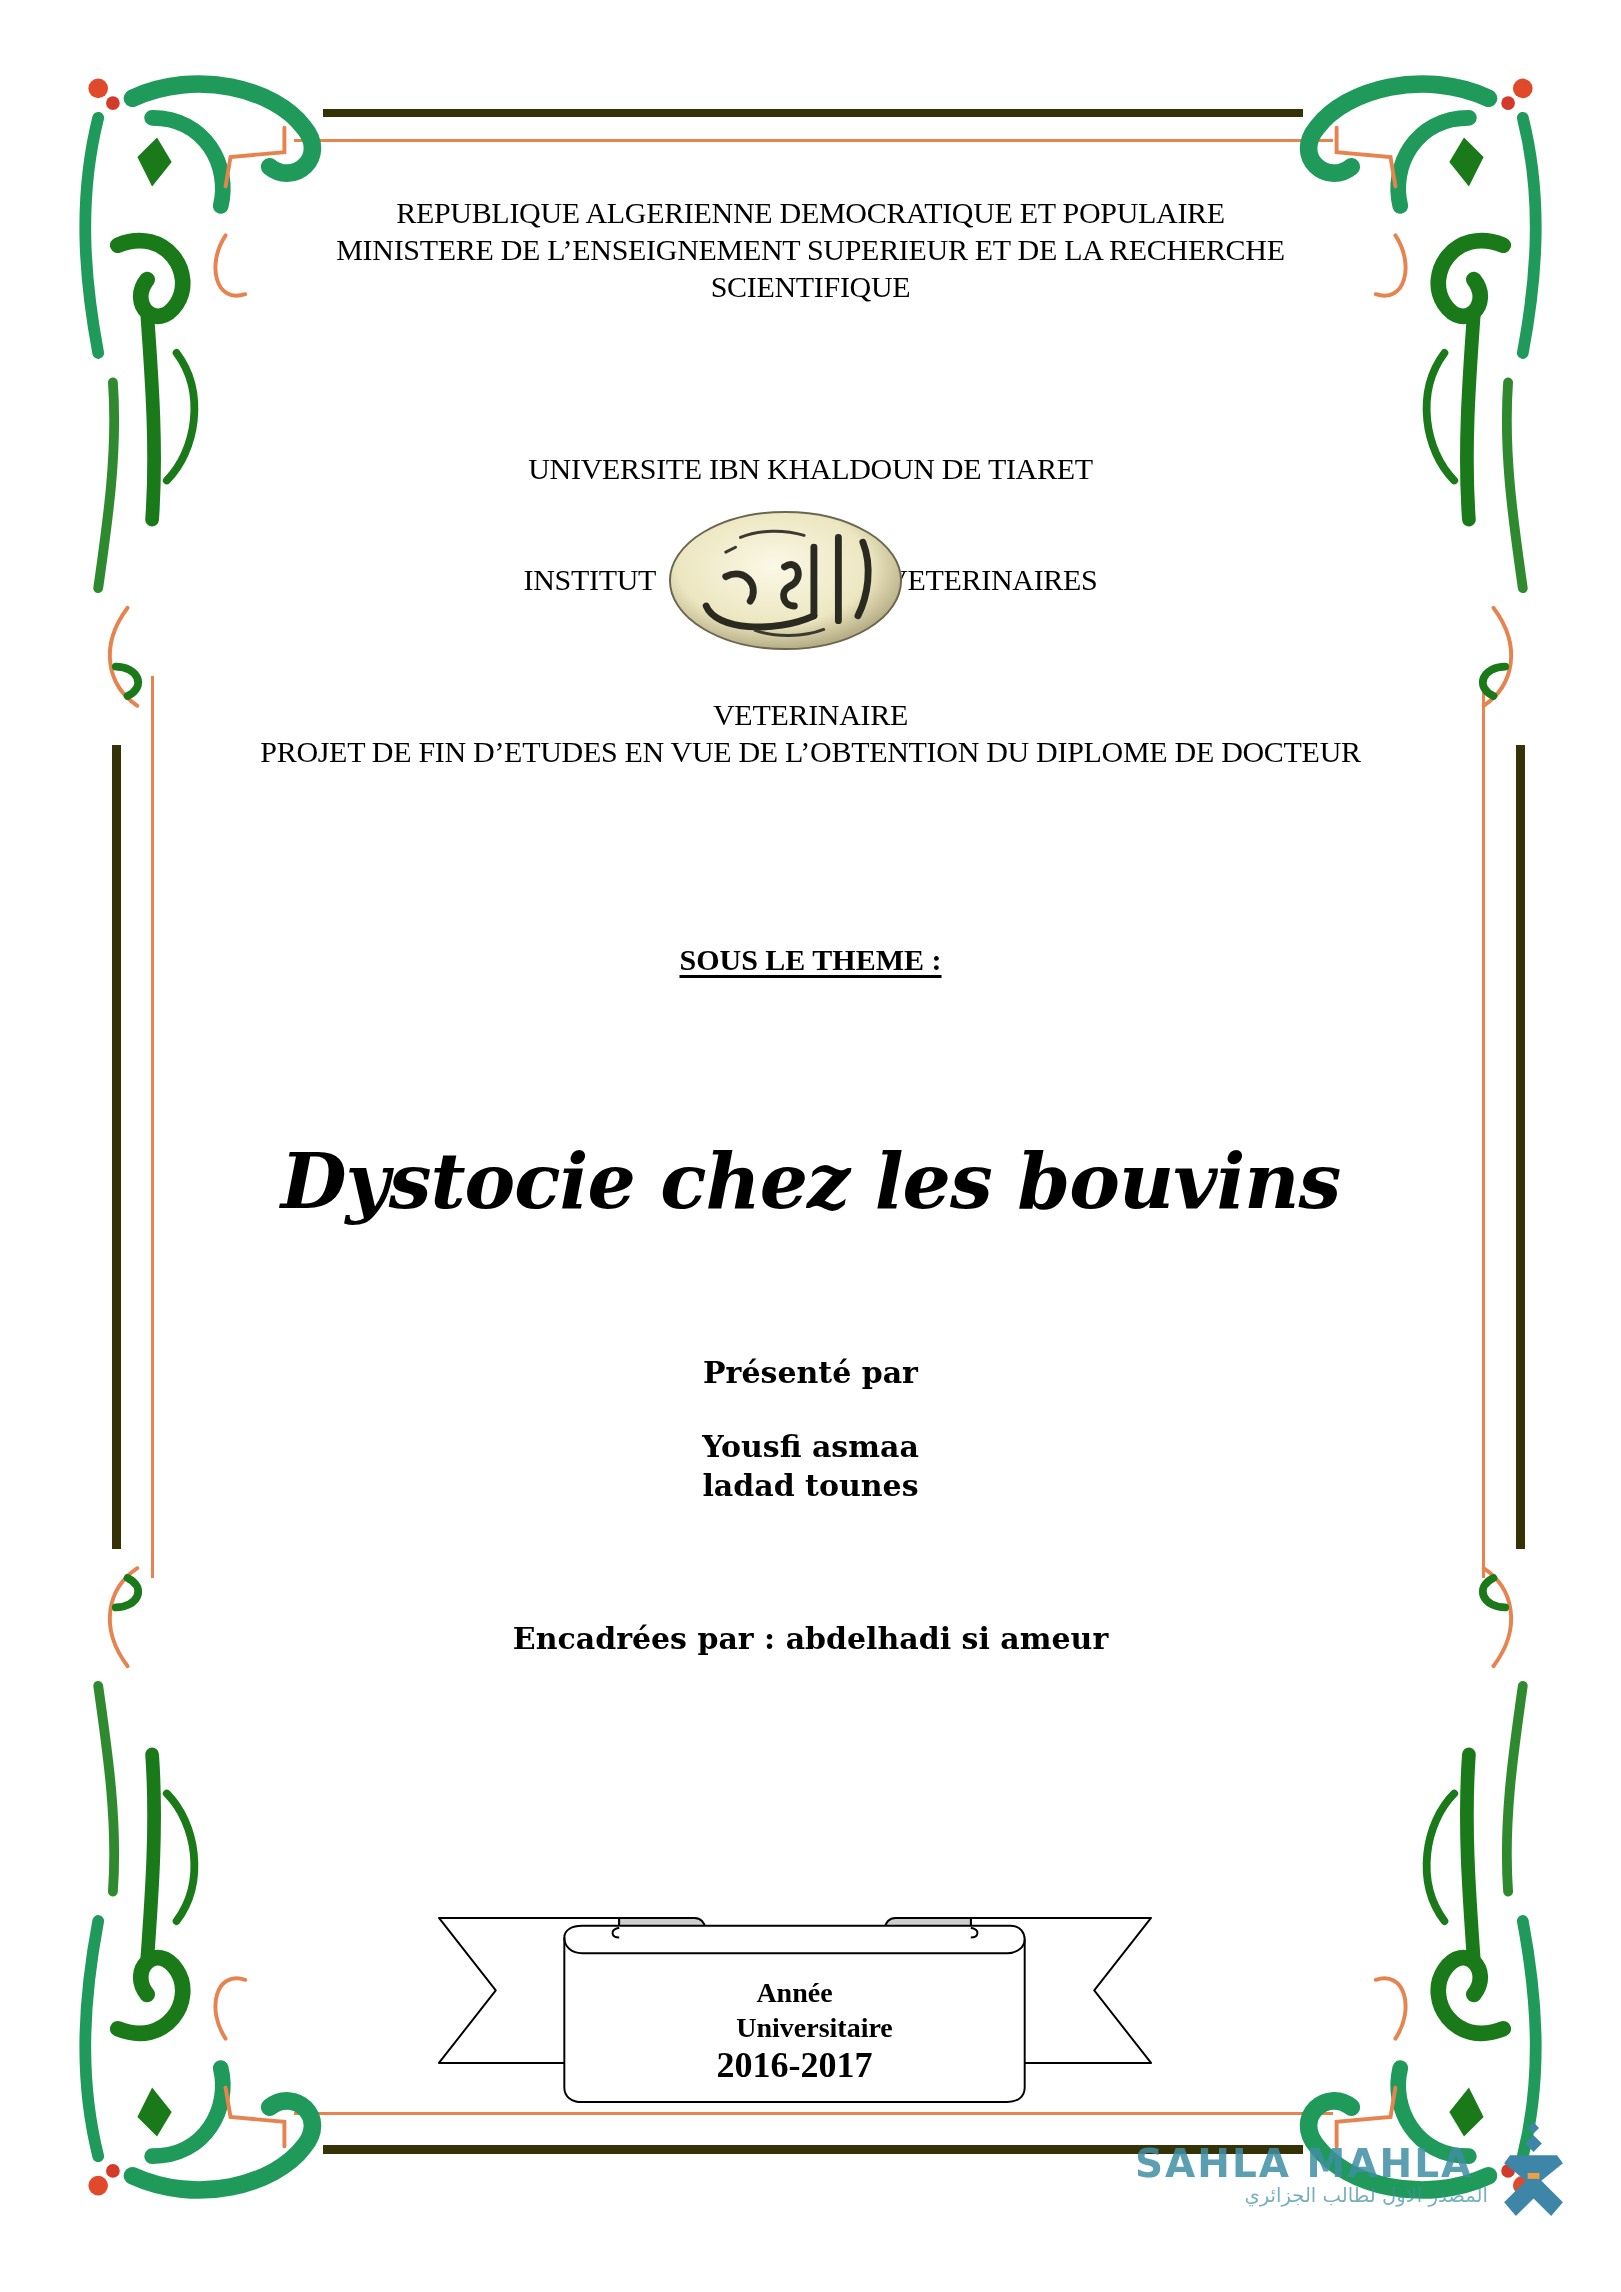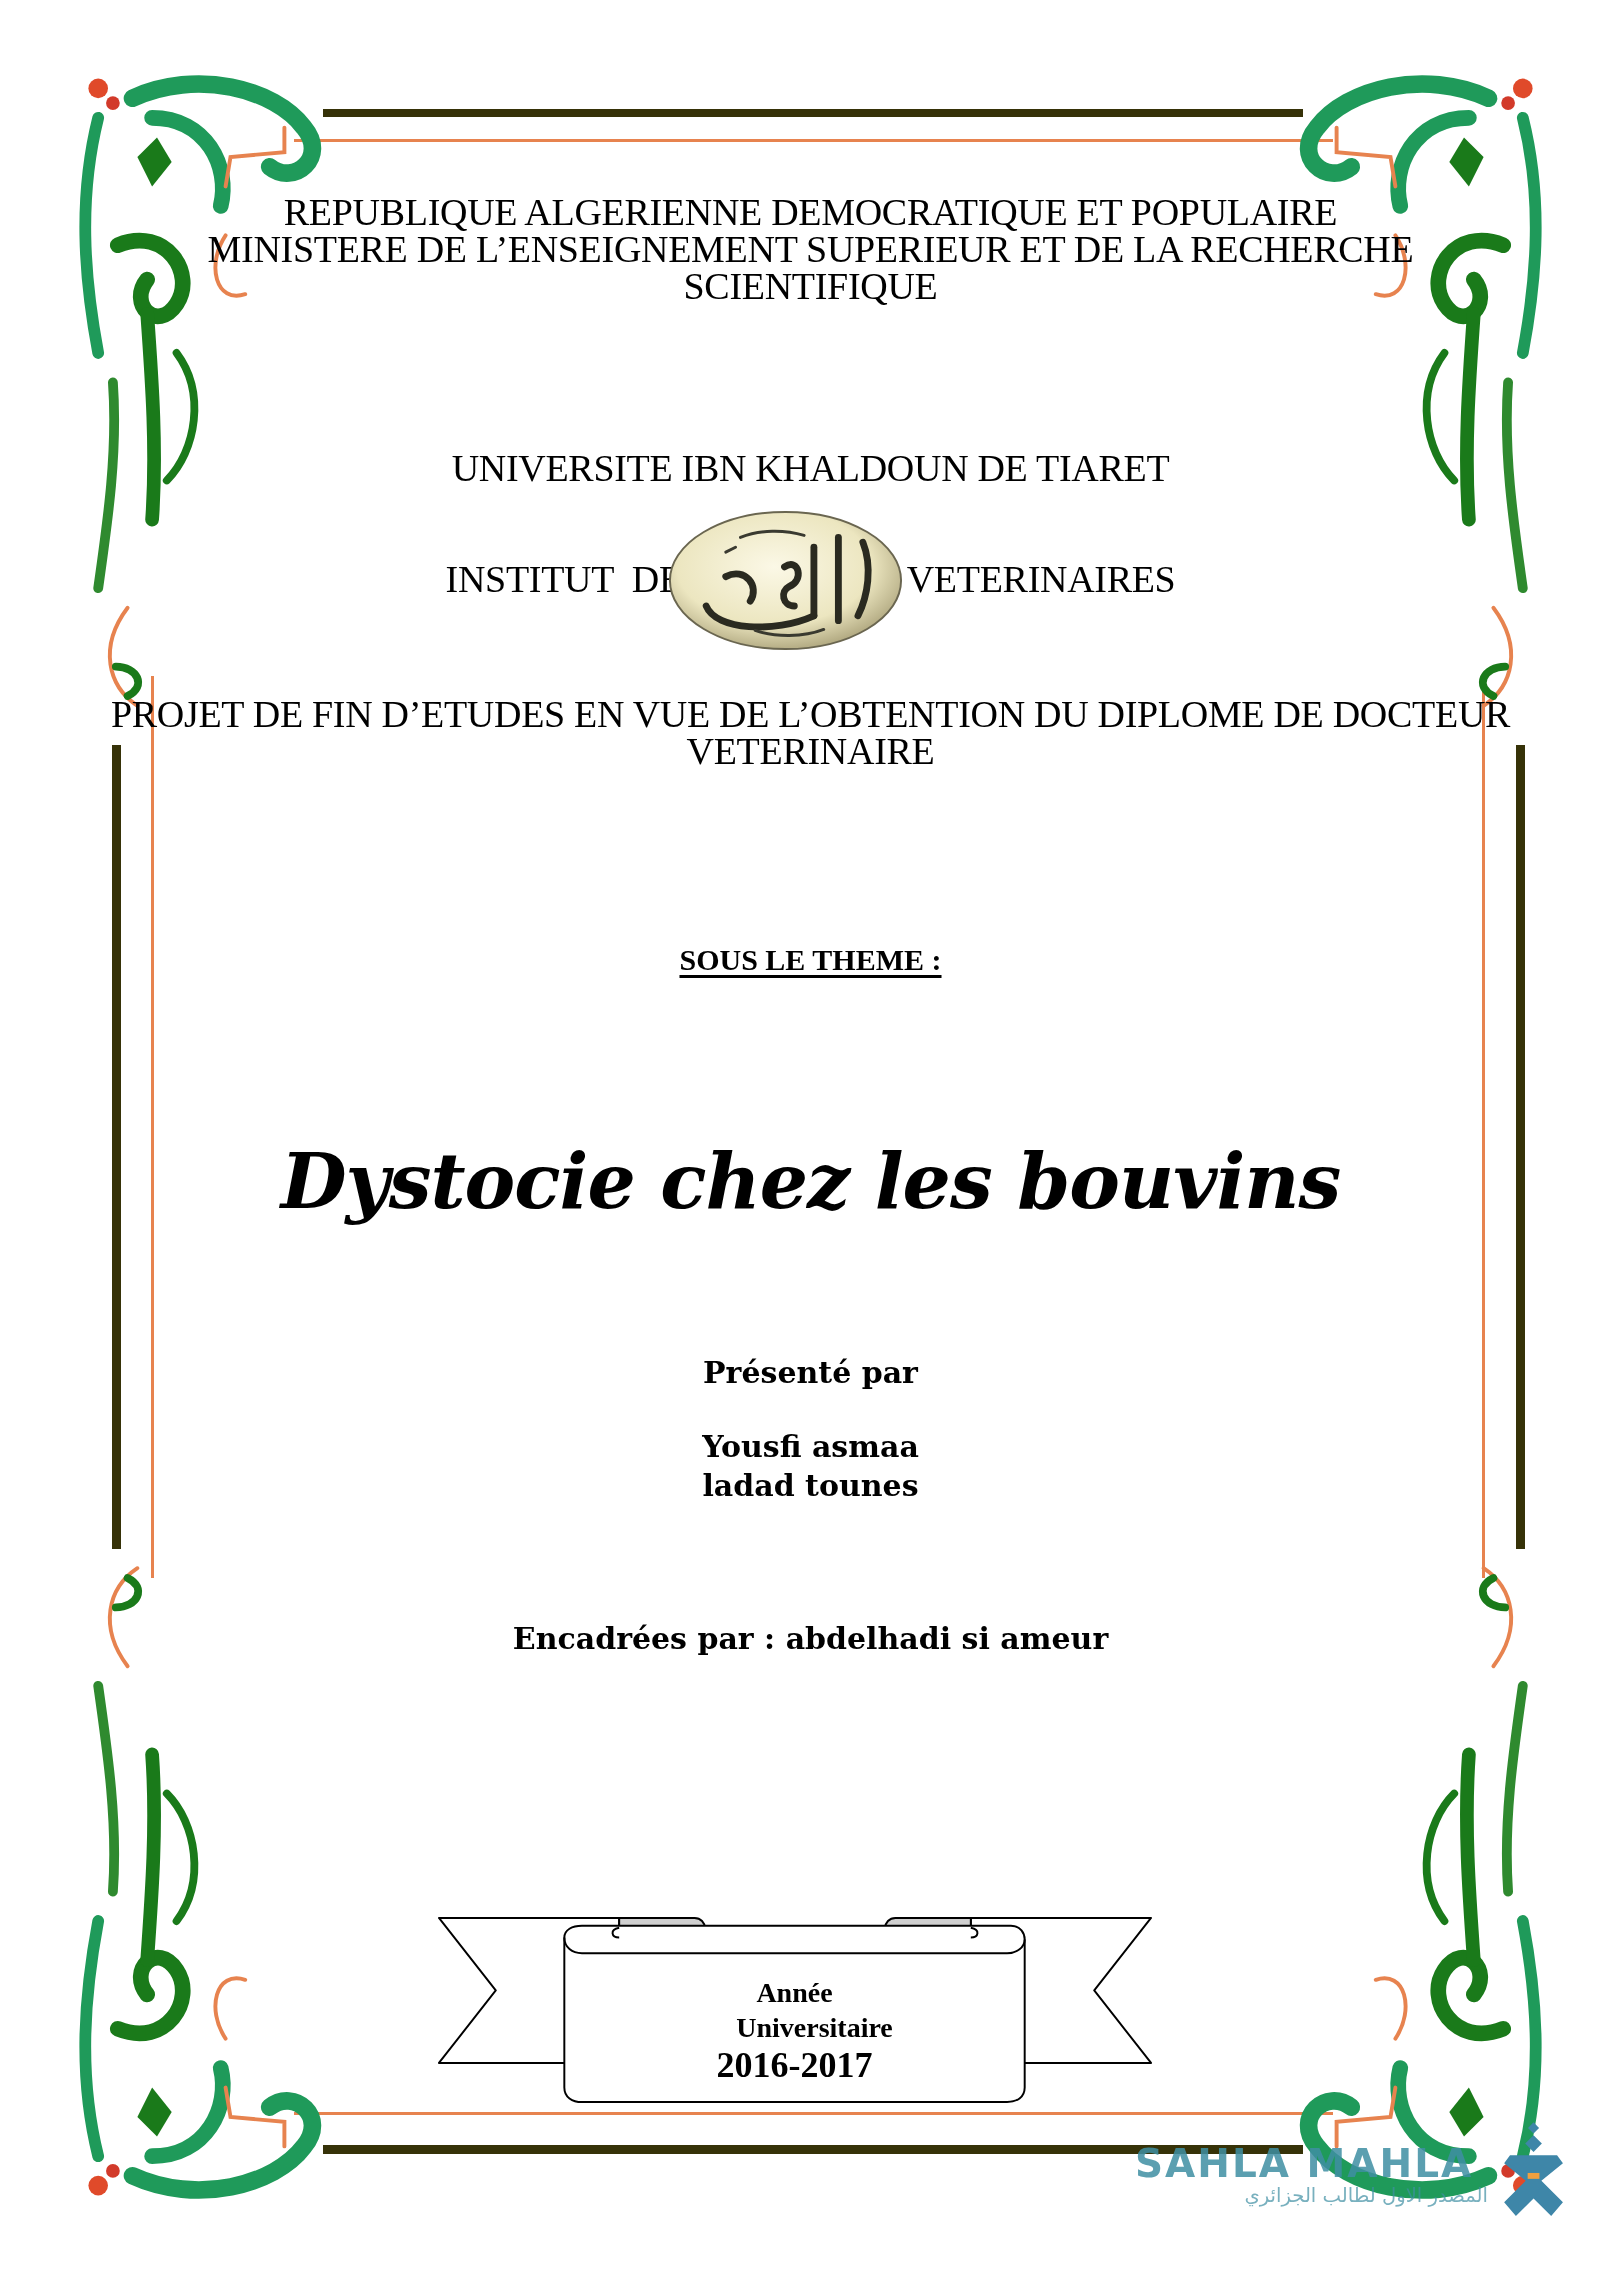--- a/index.html
+++ b/index.html
@@ -1,21 +1,21 @@
 <!DOCTYPE html>
 <html><head>
 <meta charset="utf-8">
 <style>
   html, body { margin:0; padding:0; background:#ffffff; }
   body { width:1621px; height:2293px; position:relative; overflow:hidden; font-family:"Liberation Serif", serif; color:#000; }
   .abs { position:absolute; }
   .line-dark { position:absolute; background:#363208; }
   .line-orange { position:absolute; background:#e7834f; }
   .center-text { position:absolute; left:0; width:1621px; text-align:center; }
-  .hdr { font-family:"Liberation Serif", serif; font-size:38px; line-height:37px; letter-spacing:-0.3px; }
+  .hdr { font-family:"Liberation Serif", serif; font-size:30px; line-height:37px; letter-spacing:-0.3px; }
   .subtitle { font-family:"Liberation Serif", serif; font-weight:bold; font-size:30px; text-decoration:underline; text-decoration-thickness:2.9px; text-underline-offset:4.9px; }
   .title { font-family:"DejaVu Serif", serif; font-style:italic; font-weight:bold; font-size:76px; letter-spacing:-1px; }
   .dejavu-b { font-family:"DejaVu Serif", serif; font-weight:bold; font-size:30px; line-height:39px; }
   .ribbon-text { font-family:"Liberation Serif", serif; font-weight:bold; text-align:center; }
   .watermark { position:absolute; font-family:"DejaVu Sans", sans-serif; }
 </style>
 </head>
 <body>
 
 <div>
@@ -138,22 +138,22 @@
     </g>
     <g fill="none" stroke="#3a3a30" stroke-width="3" stroke-linecap="round">
       <path d="M75 30 C95 22 120 22 140 28"></path>
       <path d="M60 45 L70 40"></path>
       <path d="M90 125 C110 132 140 132 160 124"></path>
     </g>
   </svg>
 </div>
 
 <div class="center-text hdr" style="top:696px;">
+  <div>VETERINAIRE</div>
   <div>PROJET DE FIN D’ETUDES EN VUE DE L’OBTENTION DU DIPLOME DE DOCTEUR</div>
-  <div>VETERINAIRE</div>
 </div>
 
 <div class="center-text subtitle" style="top:943px;">SOUS LE THEME :</div>
 
 <div class="center-text title" style="top:1137px;">Dystocie chez les bouvins</div>
 
 <div class="center-text dejavu-b" style="top:1353px;">Présenté par</div>
 <div class="center-text dejavu-b" style="top:1427px;">
   <div>Yousfi asmaa</div>
   <div>ladad tounes</div>

